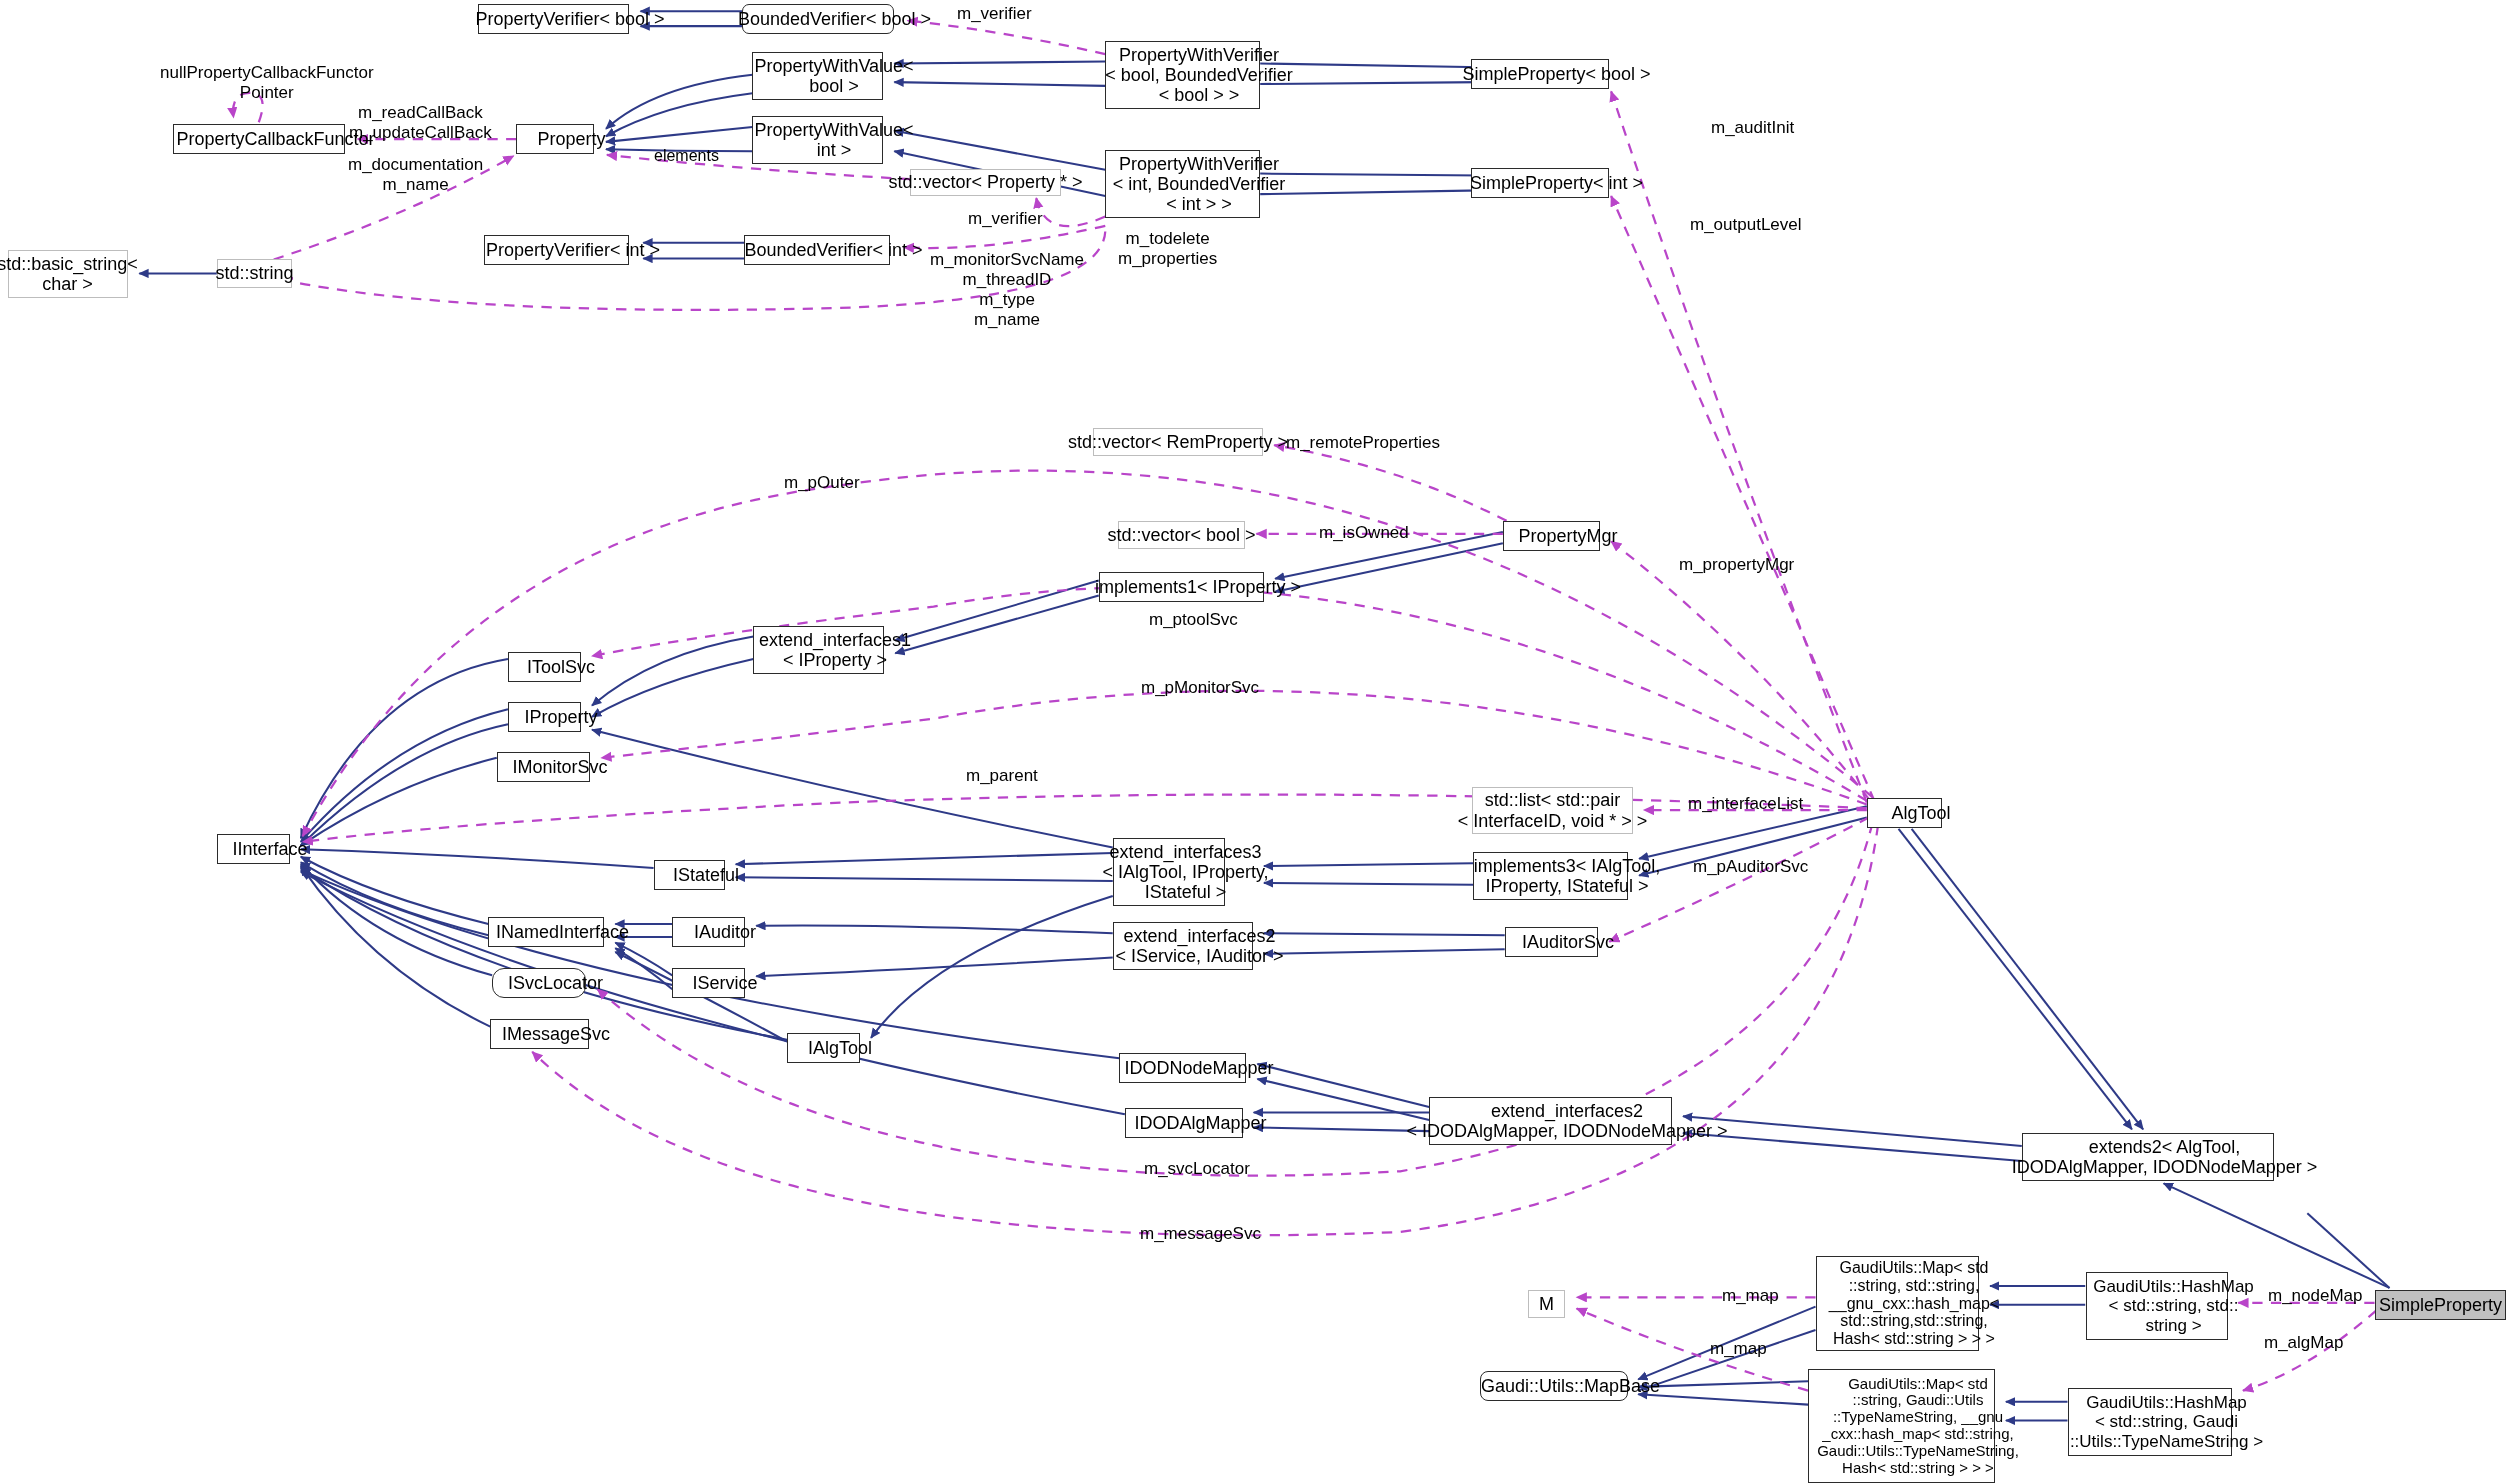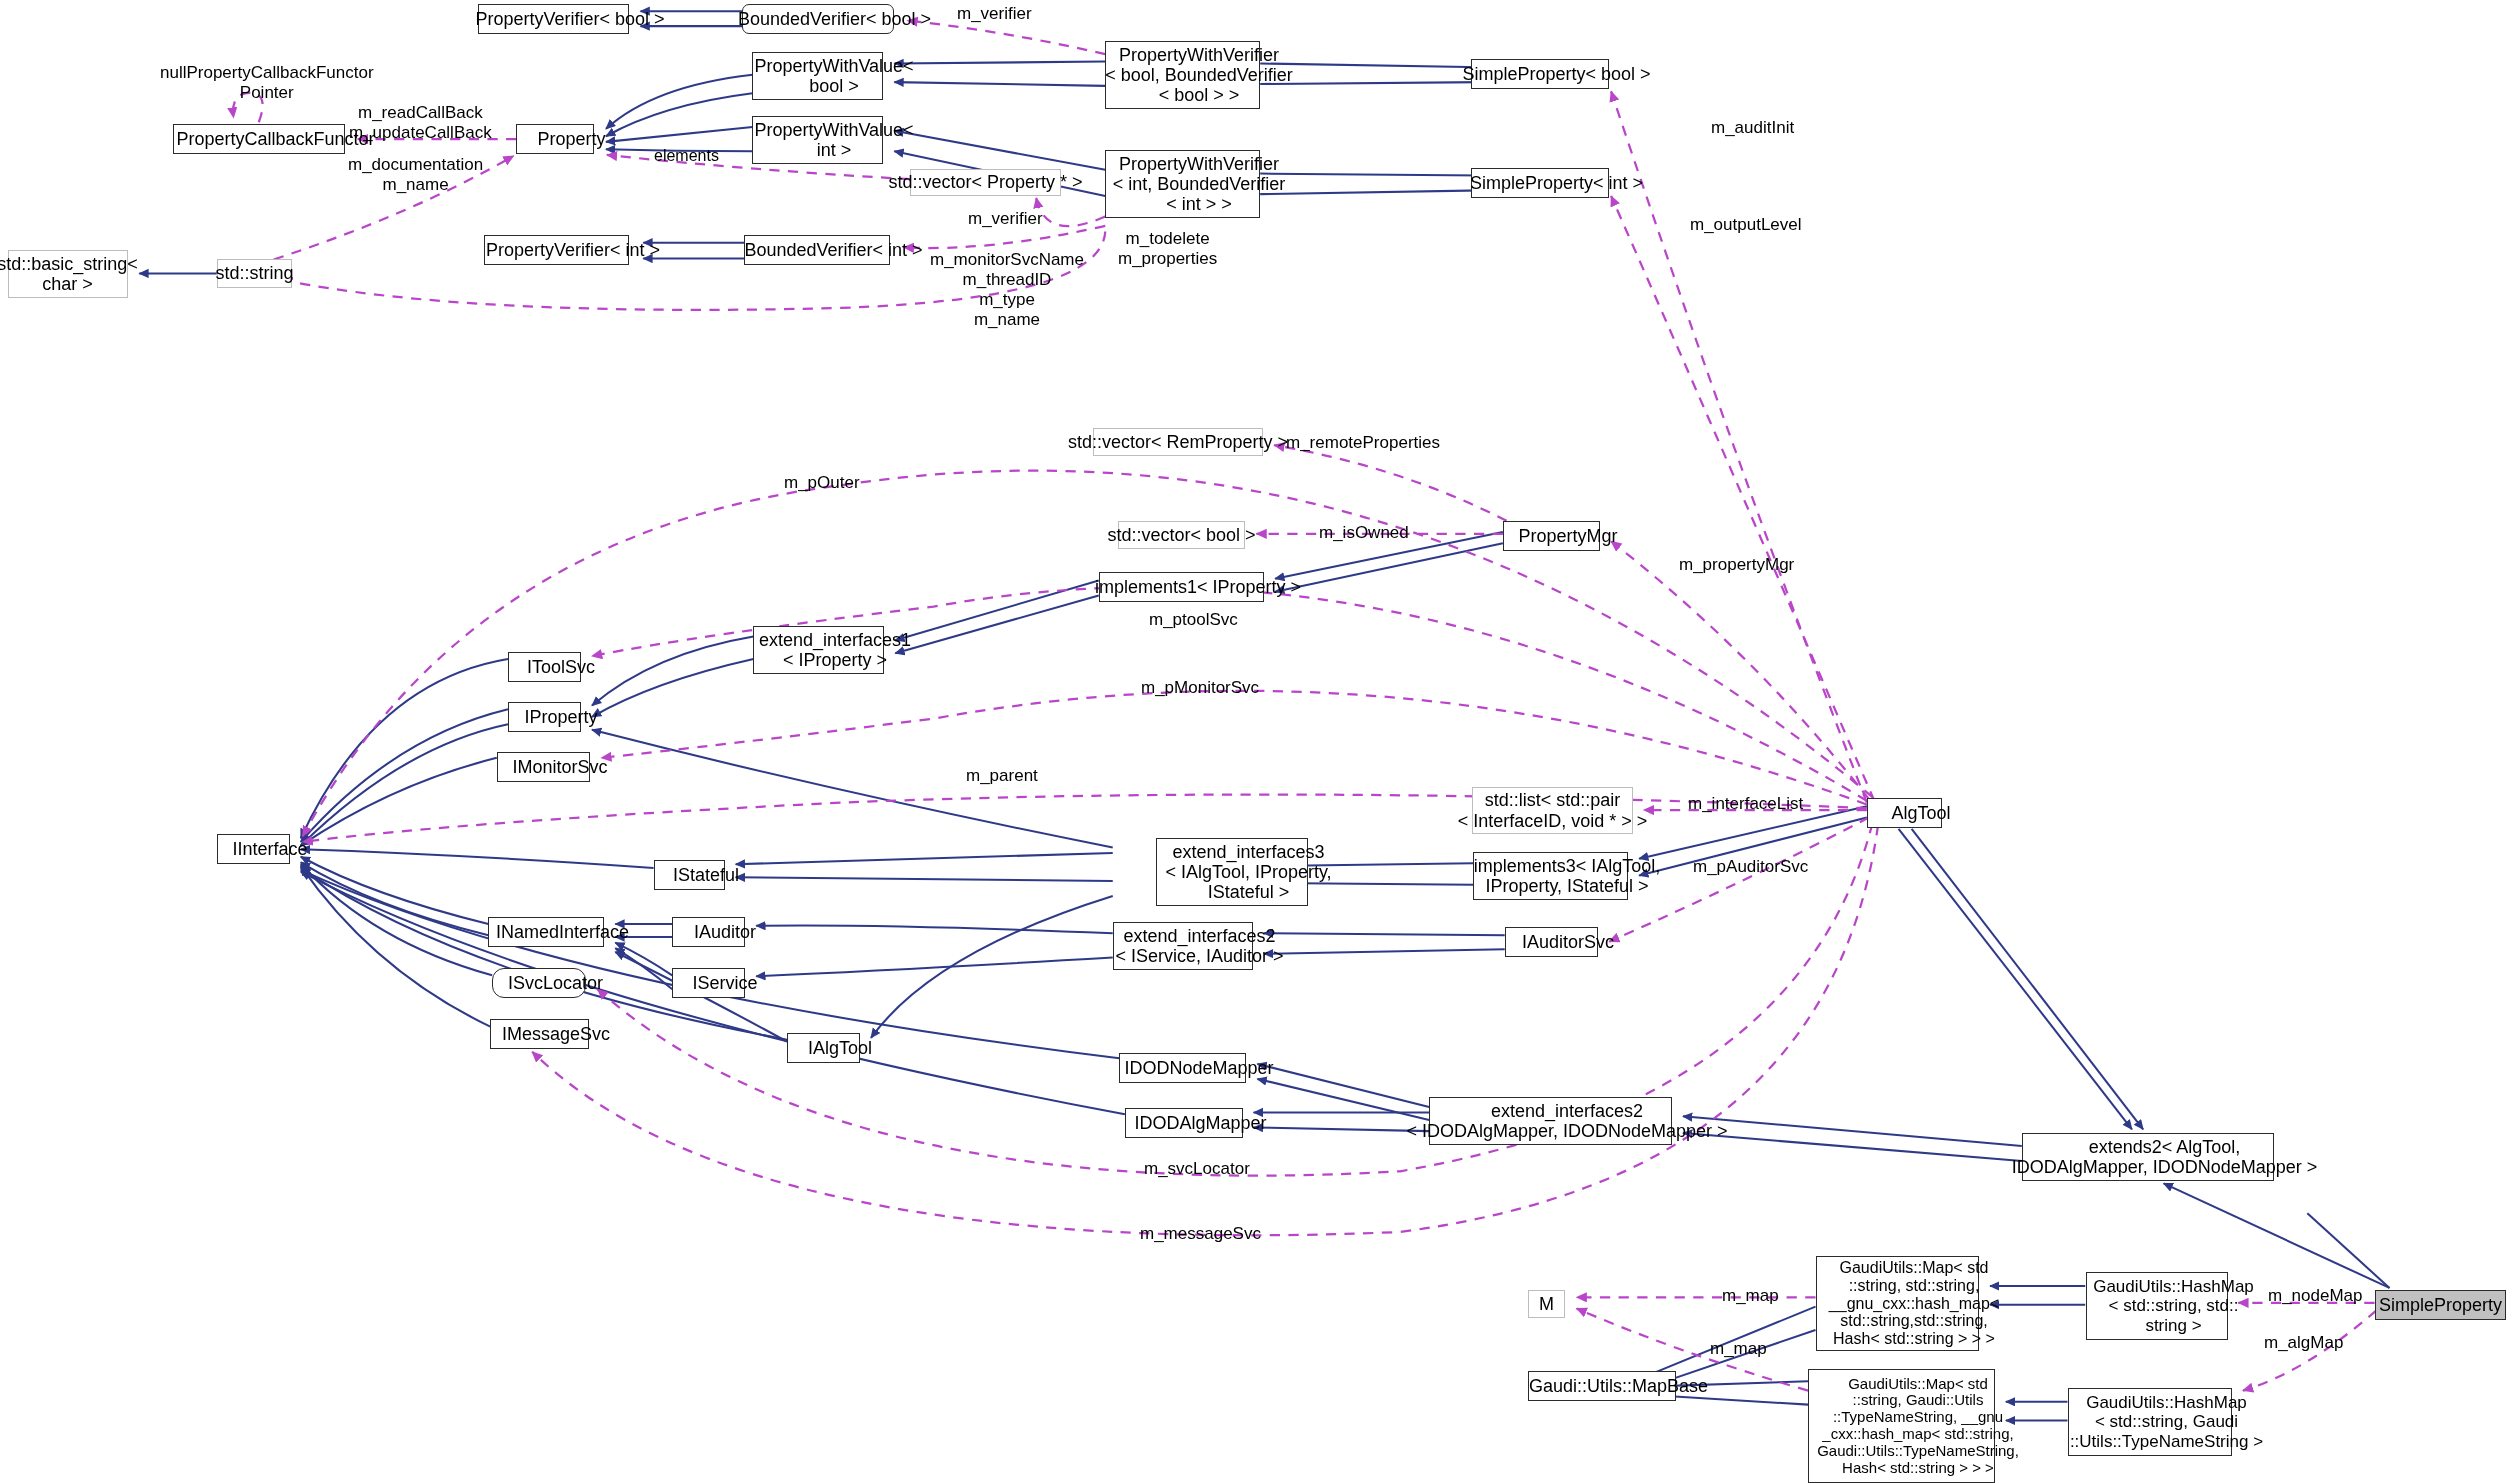--- a/index.html
+++ b/index.html
@@ -255,21 +255,21 @@
   <div class="node solid" style="left:1099px;top:572px;width:165px;height:30px;">implements1&lt; IProperty &gt;</div>
   <div class="node solid" style="left:508px;top:652px;width:73px;height:30px;">IToolSvc</div>
   <div class="node solid" style="left:753px;top:626px;width:131px;height:48px;">extend_interfaces1
 &lt; IProperty &gt;</div>
   <div class="node solid" style="left:508px;top:702px;width:73px;height:30px;">IProperty</div>
   <div class="node solid" style="left:497px;top:752px;width:93px;height:30px;">IMonitorSvc</div>
   <div class="node faint" style="left:1472px;top:787px;width:161px;height:47px;">std::list&lt; std::pair
 &lt; InterfaceID, void * &gt; &gt;</div>
   <div class="node solid" style="left:1867px;top:798px;width:75px;height:30px;">AlgTool</div>
   <div class="node solid" style="left:217px;top:834px;width:73px;height:30px;">IInterface</div>
-  <div class="node solid" style="left:1113px;top:838px;width:152px;height:68px;margin-left:43px;">extend_interfaces3
+  <div class="node solid" style="left:1113px;top:838px;width:112px;height:68px;">extend_interfaces3
 &lt; IAlgTool, IProperty,
 IStateful &gt;</div>
   <div class="node solid" style="left:1473px;top:852px;width:155px;height:48px;">implements3&lt; IAlgTool,
 IProperty, IStateful &gt;</div>
   <div class="node solid" style="left:654px;top:860px;width:71px;height:30px;">IStateful</div>
   <div class="node solid" style="left:488px;top:917px;width:116px;height:30px;">INamedInterface</div>
   <div class="node solid" style="left:672px;top:917px;width:73px;height:30px;">IAuditor</div>
   <div class="node solid" style="left:1113px;top:922px;width:140px;height:48px;">extend_interfaces2
 &lt; IService, IAuditor &gt;</div>
   <div class="node solid" style="left:1505px;top:927px;width:93px;height:30px;">IAuditorSvc</div>
@@ -286,21 +286,21 @@
   <div class="node faint" style="left:1528px;top:1290px;width:37px;height:28px;">M</div>
   <div class="node solid" style="left:1816px;top:1256px;width:163px;height:95px;font-size:16px;">GaudiUtils::Map&lt; std
 ::string, std::string,
 __gnu_cxx::hash_map&lt;
 std::string,std::string,
 Hash&lt; std::string &gt; &gt; &gt;</div>
   <div class="node solid" style="left:2086px;top:1272px;width:142px;height:68px;font-size:17px;">GaudiUtils::HashMap
 &lt; std::string, std::
 string &gt;</div>
   <div class="node highlight" style="left:2375px;top:1290px;width:131px;height:30px;">SimpleProperty</div>
-  <div class="node solid" style="left:1528px;top:1371px;width:148px;height:30px;">Gaudi::Utils::MapBase</div>
+  <div class="node solid" style="left:1480px;top:1371px;width:148px;height:30px;border-radius:8px;">Gaudi::Utils::MapBase</div>
   <div class="node solid" style="left:1808px;top:1369px;width:187px;height:114px;font-size:15px;">GaudiUtils::Map&lt; std
 ::string, Gaudi::Utils
 ::TypeNameString, __gnu
 _cxx::hash_map&lt; std::string,
 Gaudi::Utils::TypeNameString,
 Hash&lt; std::string &gt; &gt; &gt;</div>
   <div class="node solid" style="left:2068px;top:1388px;width:164px;height:68px;font-size:17px;">GaudiUtils::HashMap
 &lt; std::string, Gaudi
 ::Utils::TypeNameString &gt;</div>
 

